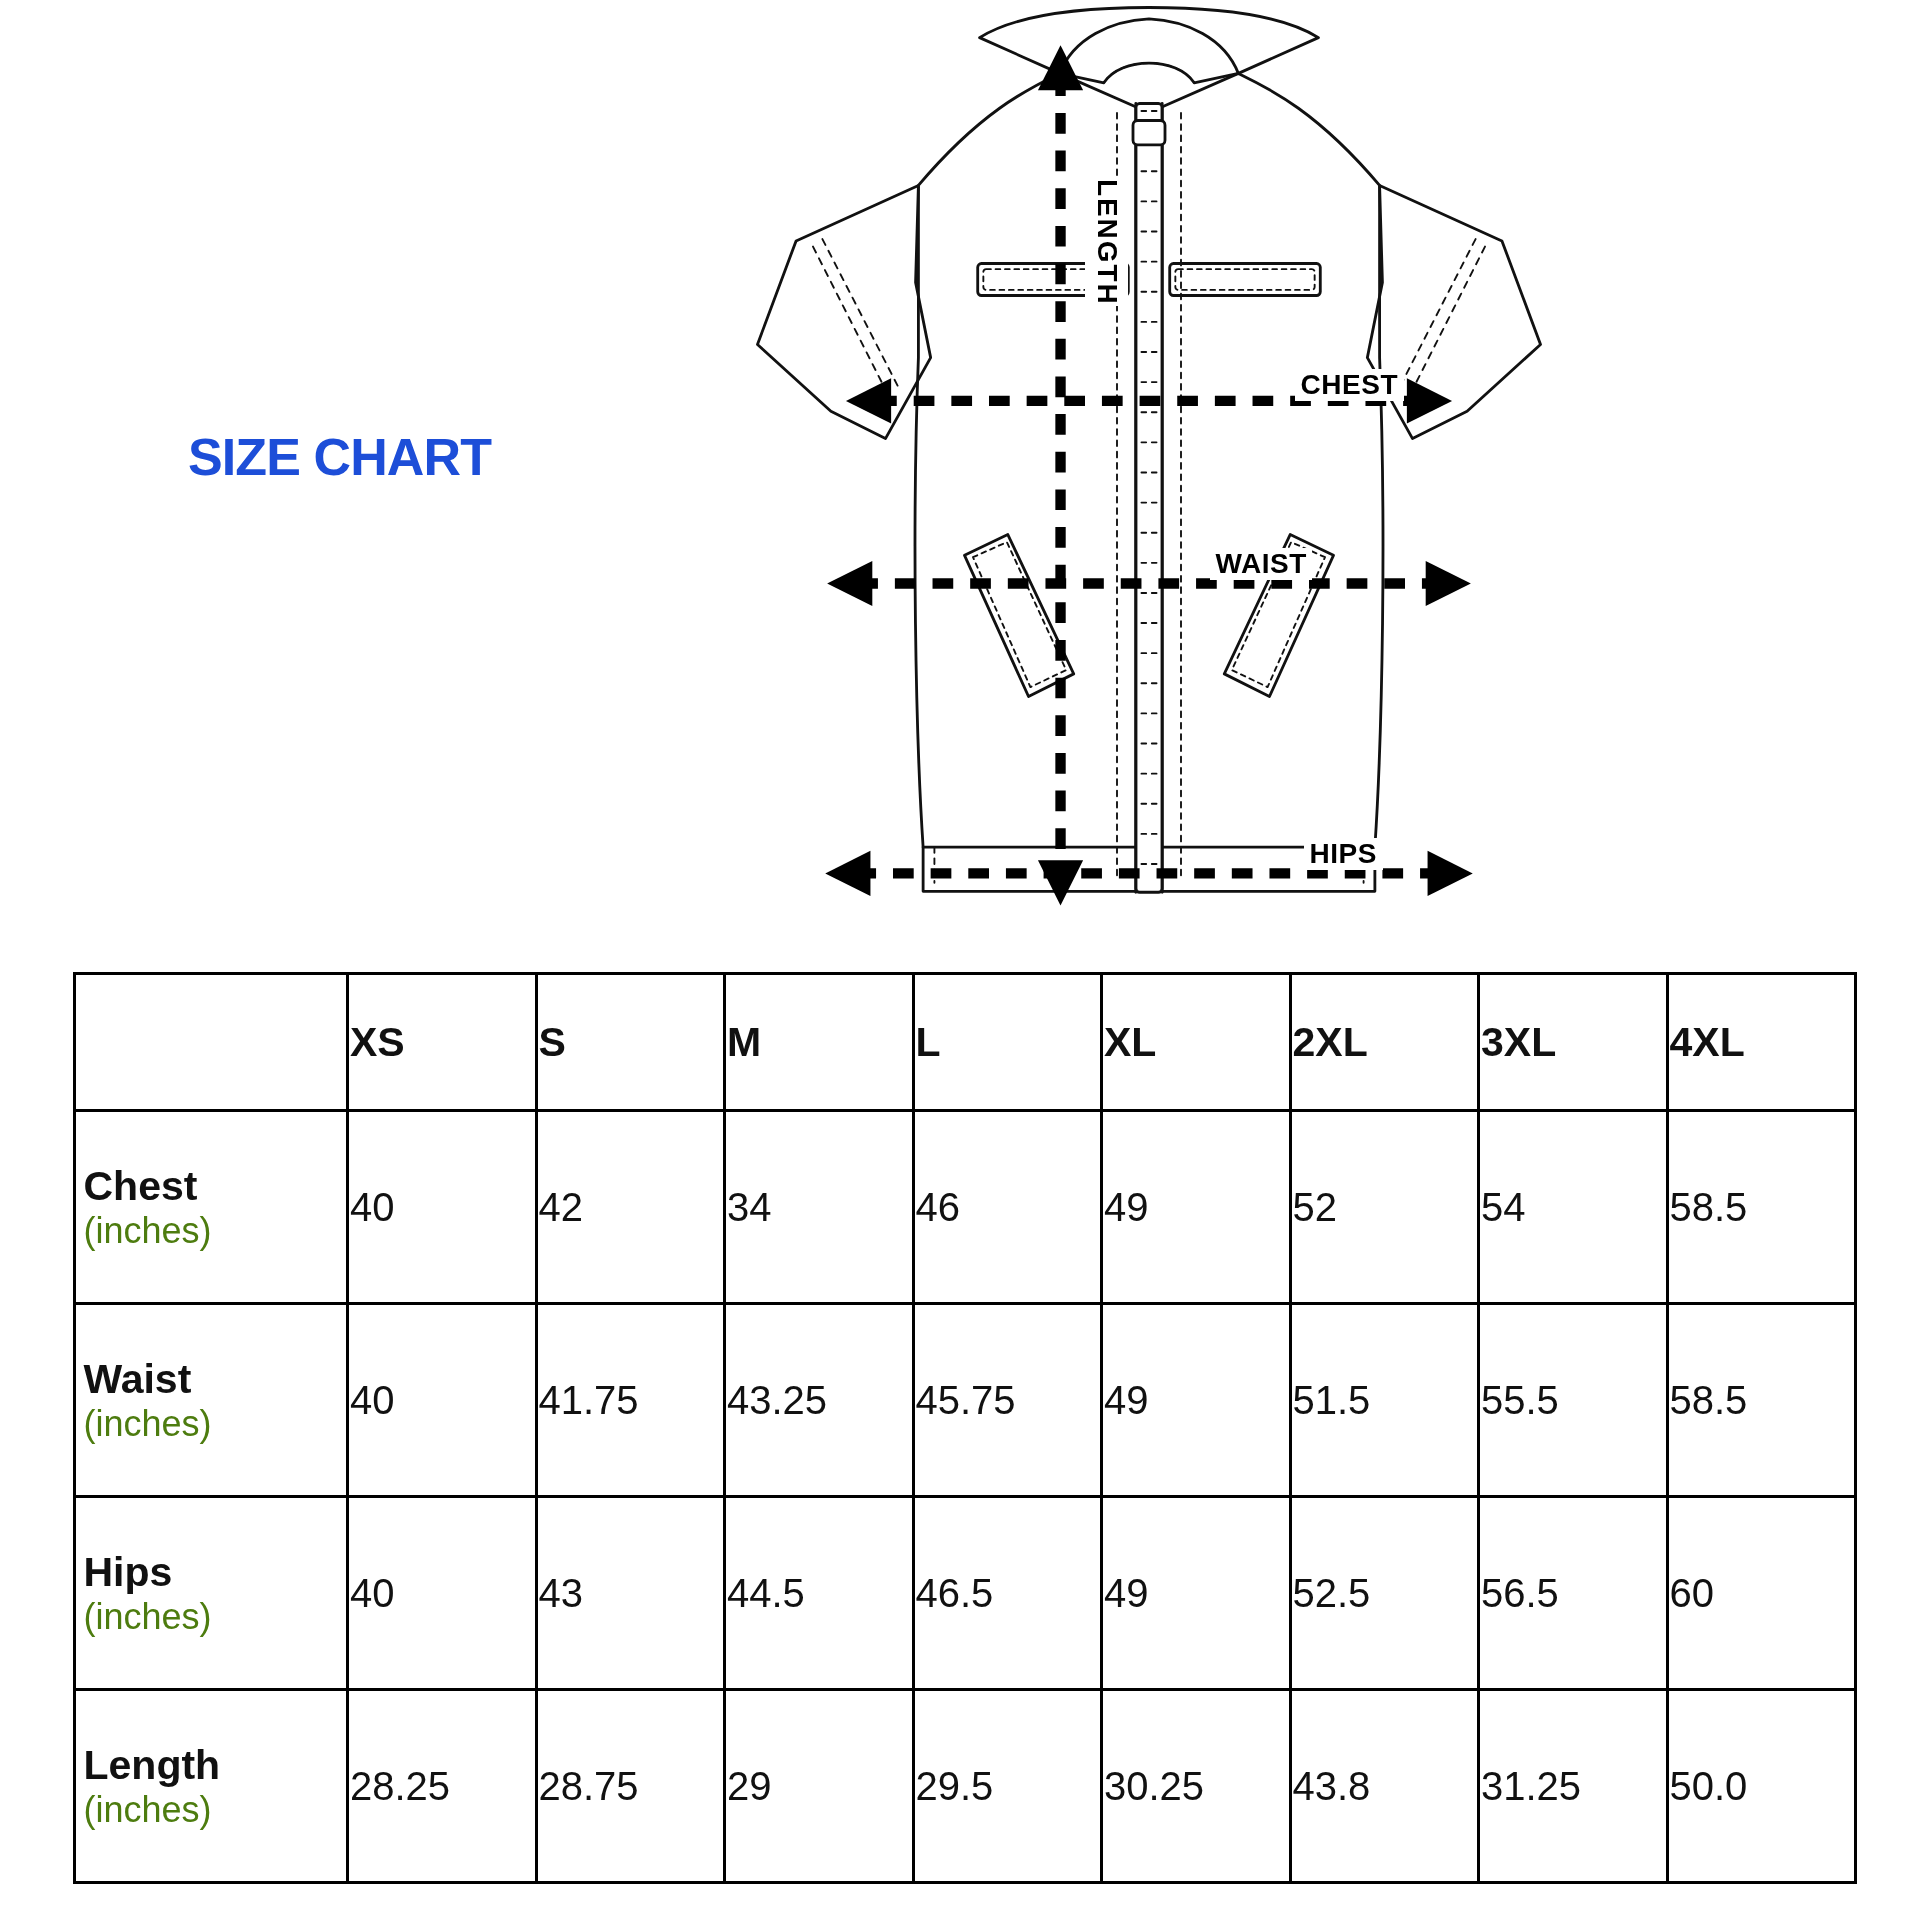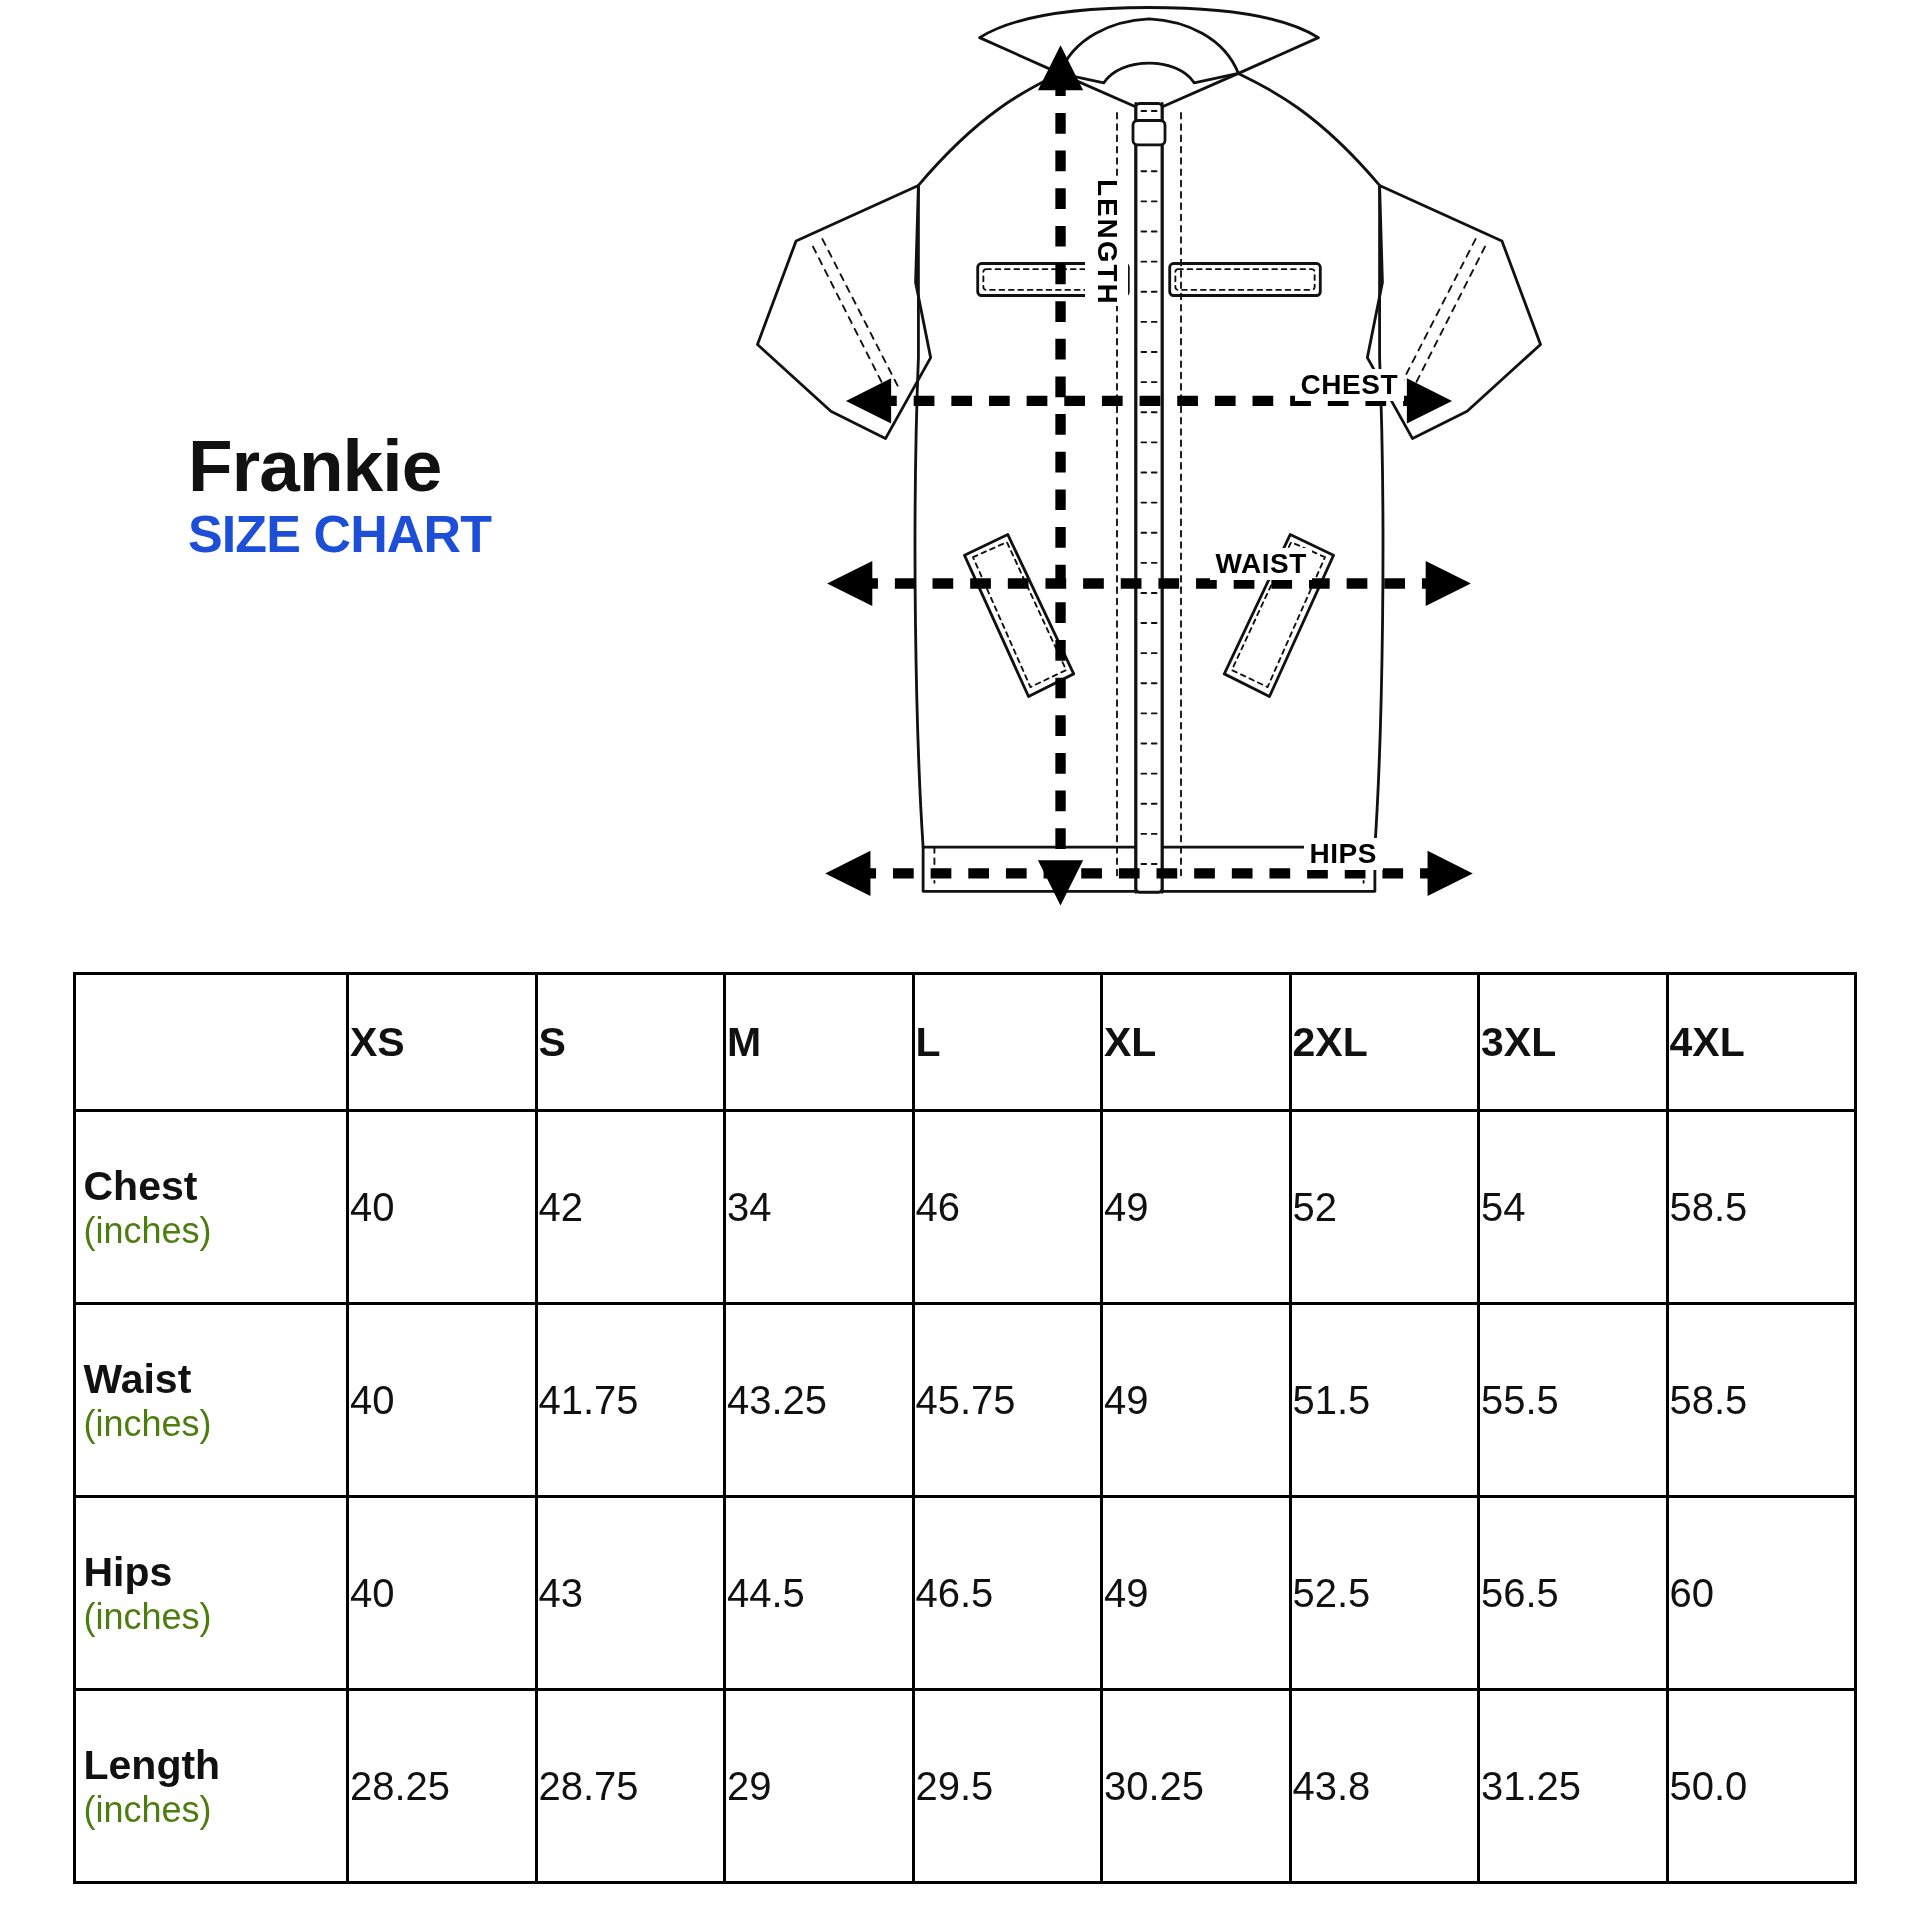--- a/index.html
+++ b/index.html
@@ -115,21 +115,20 @@
     font-size: 36px;
     font-weight: 400;
     color: #4d7c0f;
   }
   col.first-col { width: 273px; }
 </style>
 </head>
 <body>
 
 <div id="title-block">
-  <div id="title-line1">Frankie</div>
   <div id="title-line2">SIZE CHART</div>
 </div>
 
 <div id="garment-wrap">
   <svg id="garment-svg" viewBox="0 0 1200 1020" xmlns="http://www.w3.org/2000/svg">
     <g fill="none" stroke="#111111" stroke-width="3" stroke-linejoin="round" stroke-linecap="round">
 
       <path d="M355 197 L225 256 L184 366 L262 437 L320 466 L368 380 L352 300 Z"></path>
       <path d="M243 262 L322 418" stroke-dasharray="7 7" stroke-width="2"></path>
       <path d="M253 254 L333 410" stroke-dasharray="7 7" stroke-width="2"></path>

